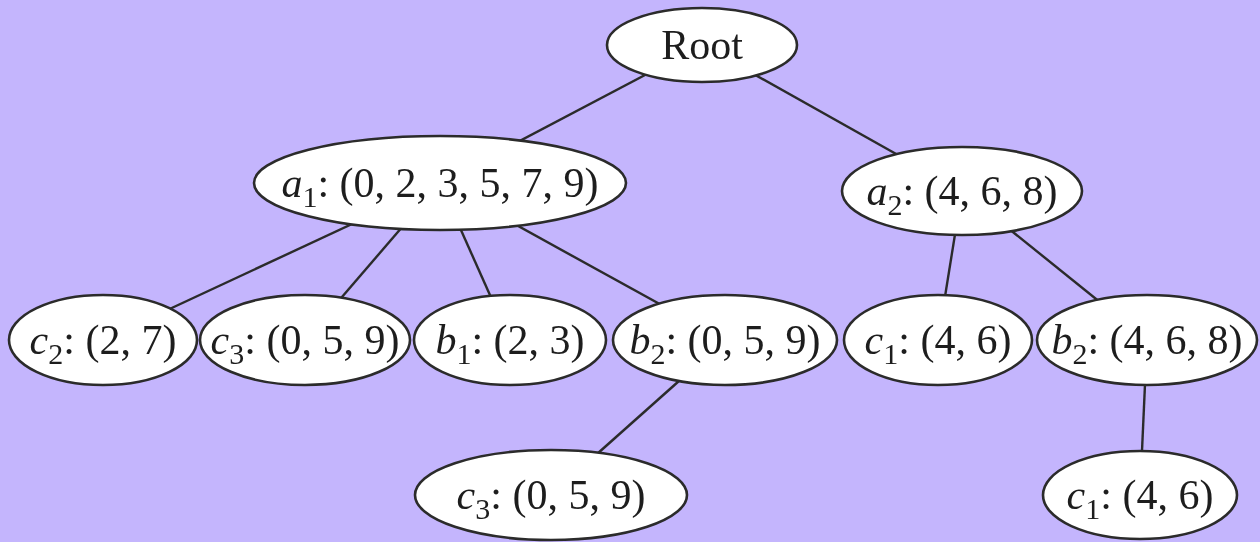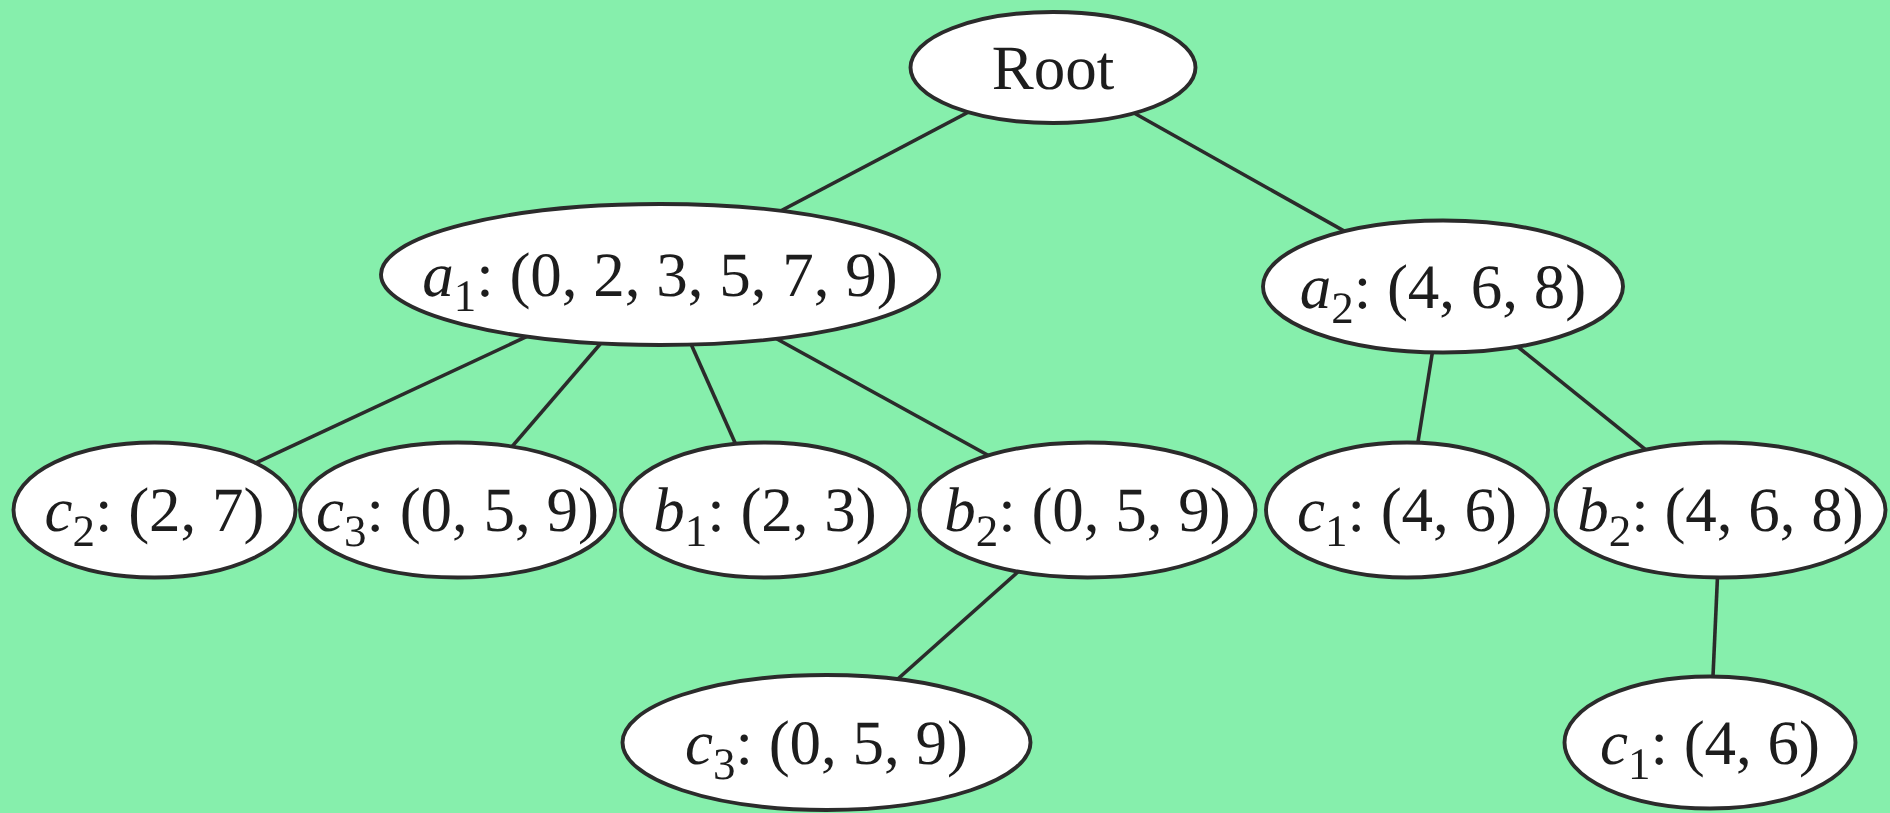--- a/index.html
+++ b/index.html
@@ -8,21 +8,21 @@
     background: #ffffff;
     width: 1260px;
     height: 542px;
     overflow: hidden;
     font-family: "Liberation Serif", serif;
   }
   #stage {
     position: relative;
     width: 1260px;
     height: 542px;
-    background: #86efac;
+    background: #c4b5fd;
   }
   svg { display: block; }
   .node-label {
     font-family: "Liberation Serif", serif;
     user-select: none;
   }
 </style>
 </head>
 <body>
 

